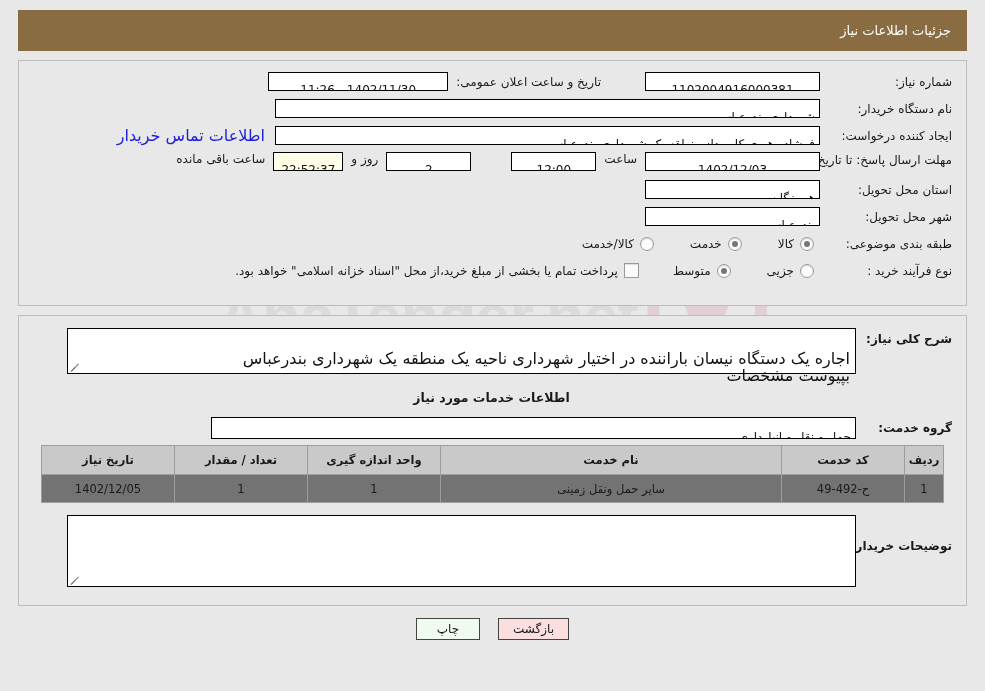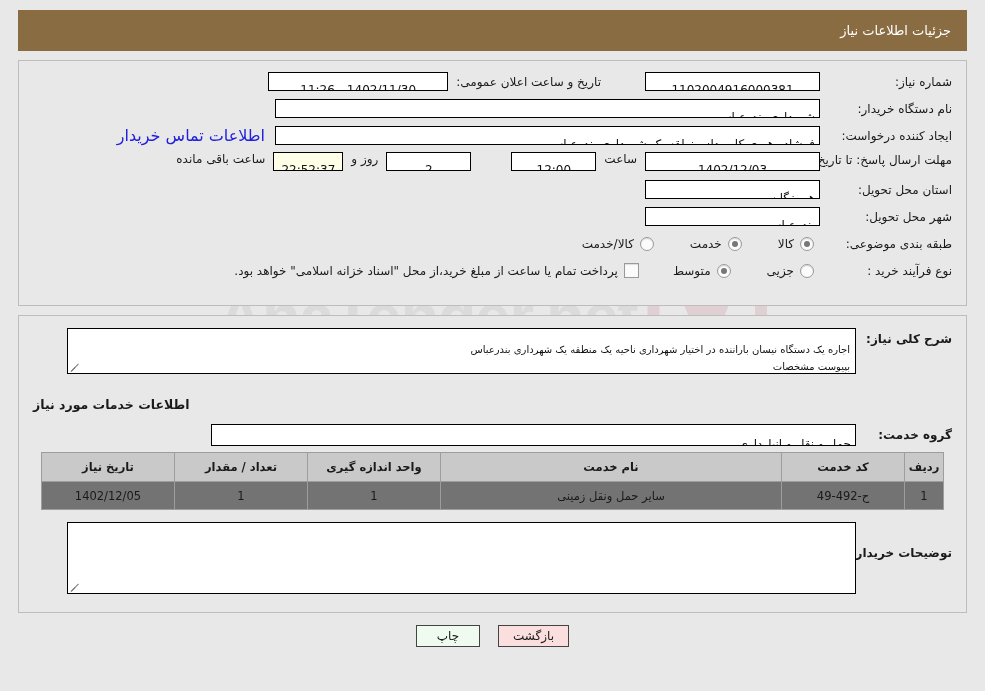--- a/index.html
+++ b/index.html
@@ -175,22 +175,22 @@
   .opt-text { font-size: 12px; white-space: nowrap; }
 
   
   .panel-mid { padding: 12px 14px 12px 14px; }
 
   .textarea-box {
     border: 1px solid #000;
     background: #fff;
     position: relative;
     box-sizing: border-box;
-    font-size: 10px;
-    padding: 12px 5px;
+    font-size: 16px;
+    padding: 21px 5px;
     line-height: 17px;
     text-align: right;
     color: #111;
   }
   .resize-handle {
     position: absolute;
     left: 2px; bottom: 1px;
     width: 10px; height: 10px;
     pointer-events: none;
   }
@@ -200,22 +200,22 @@
     height: 1px;
     transform: rotate(-45deg);
     transform-origin: center;
   }
   .resize-handle span:nth-child(1) { width: 10px; left: 0; top: 5px; }
   .resize-handle span:nth-child(2) { width: 6px;  left: 0; top: 7px; }
 
   .section-title {
     font-weight: bold;
     font-size: 12.5px;
-    text-align: left;
-    margin: 23px 2px 12px 0;
+    text-align: center;
+    margin: 16px 2px 12px 0;
   }
 
   
   table.svc {
     width: 903px;
     border-collapse: collapse;
     margin: 6px auto 0 auto;
     background: #fff;
     font-size: 11.5px;
   }
@@ -329,21 +329,21 @@
     <div class="row">
       <div class="lbl lbl-main">نوع فرآیند خرید :</div>
 
       <span class="radio"></span>
       <span class="opt-text">جزیی</span>
 
       <span class="radio on" style="margin-right:36px"></span>
       <span class="opt-text">متوسط</span>
 
       <span class="chk" style="margin-right:34px"></span>
-      <span class="opt-text">پرداخت تمام یا ساعت از مبلغ خرید،از محل "اسناد خزانه اسلامی" خواهد بود.</span>
+      <span class="opt-text">پرداخت تمام یا بخشی از مبلغ خرید،از محل "اسناد خزانه اسلامی" خواهد بود.</span>
     </div>
 
   </div>
 
   <div class="panel panel-mid">
 
     <div class="row" style="align-items:flex-start">
       <div class="lbl" style="width:96px;flex:0 0 96px;font-weight:bold;padding-top:4px">شرح کلی نیاز:</div>
       <div class="textarea-box" style="width:789px;height:46px;white-space:pre-line">اجاره یک دستگاه نیسان باراننده در اختیار شهرداری ناحیه یک منطقه یک شهرداری بندرعباس
 بپیوست مشخصات<div class="resize-handle"><span></span><span></span></div></div>

